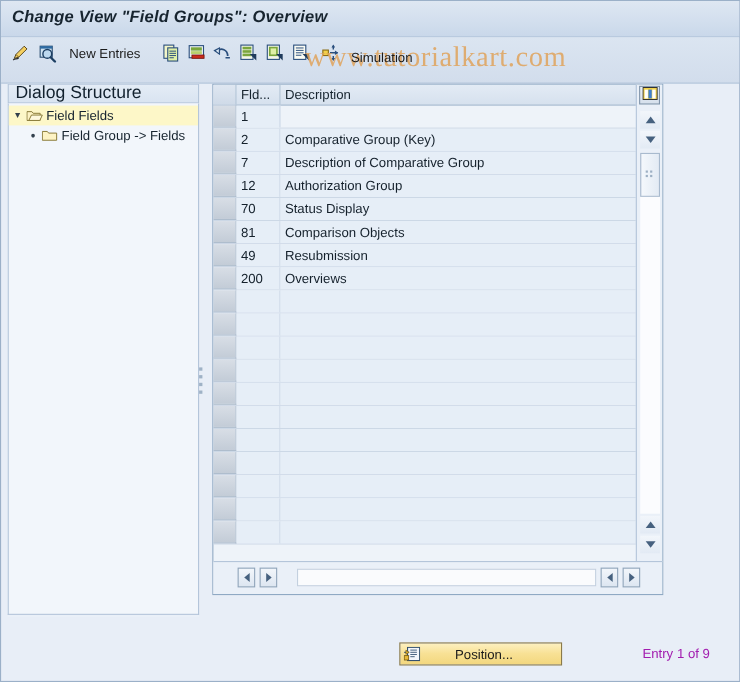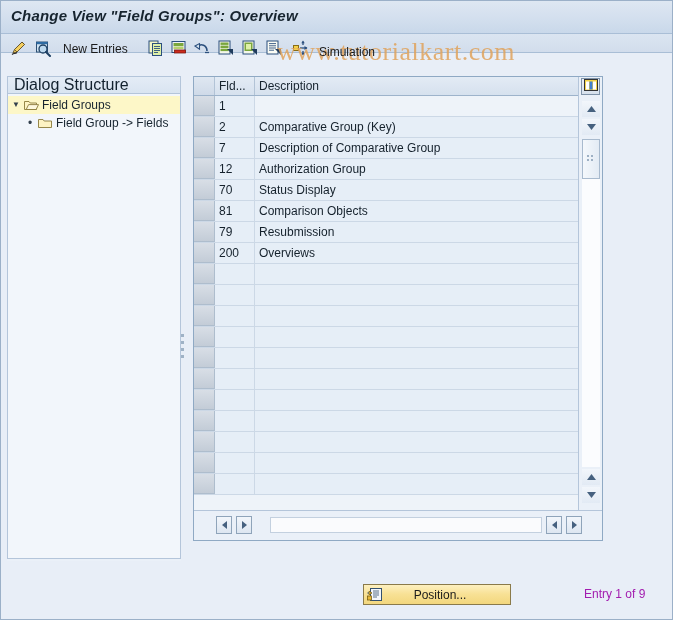--- a/index.html
+++ b/index.html
@@ -42,21 +42,21 @@
     font-style: italic;
     color: #17242f;
     letter-spacing: .2px;
     white-space: nowrap;
   }
 
   
   .toolbar {
     position: absolute;
     left: 0; top: 33px; right: 0;
-    height: 19px;
+    height: 42px;
     background: linear-gradient(to bottom, #dbe5f1 0%, #d2ddec 100%);
     border-bottom: 1px solid #a9bed6;
     box-sizing: border-box;
     text-align: center;
   }
   .tb-item {
     position: absolute;
     top: 4px;
     height: 22px;
     display: flex;
@@ -469,21 +469,21 @@
     <div class="tree-body">
 
       <div class="tree-row selected">
         <span class="twisty">▼</span>
         <span class="folder">
           <svg width="15" height="12" viewBox="0 0 15 12">
             <path d="M0.5 2.5 L5 2.5 L6.2 4 L12.5 4 L12.5 10.5 L0.5 10.5 Z" fill="#fdf3c4" stroke="#8a7b3a" stroke-width="0.9"></path>
             <path d="M2.2 10.5 L4.6 5.6 L14.5 5.6 L12.2 10.5 Z" fill="#fdf8dd" stroke="#8a7b3a" stroke-width="0.9"></path>
           </svg>
         </span>
-        <span class="tlabel">Field Groups</span>
+        <span class="tlabel">Field Fields</span>
       </div>
 
       <div class="tree-row">
         <span class="indent"></span>
         <span class="bullet">•</span>
         <span class="folder">
           <svg width="15" height="12" viewBox="0 0 15 12">
             <path d="M0.5 2.5 L5 2.5 L6.2 4 L13.5 4 L13.5 10.5 L0.5 10.5 Z" fill="#fdf3c4" stroke="#8a7b3a" stroke-width="0.9"></path>
           </svg>
         </span>
@@ -535,21 +535,21 @@
             <div class="c-fld">70</div>
             <div class="c-desc">Status Display</div>
           </div>
           <div class="grow">
             <div class="c-sel"></div>
             <div class="c-fld">81</div>
             <div class="c-desc">Comparison Objects</div>
           </div>
           <div class="grow">
             <div class="c-sel"></div>
-            <div class="c-fld">79</div>
+            <div class="c-fld">49</div>
             <div class="c-desc">Resubmission</div>
           </div>
           <div class="grow">
             <div class="c-sel"></div>
             <div class="c-fld">200</div>
             <div class="c-desc">Overviews</div>
           </div>
           <div class="grow">
             <div class="c-sel"></div>
             <div class="c-fld"></div>

